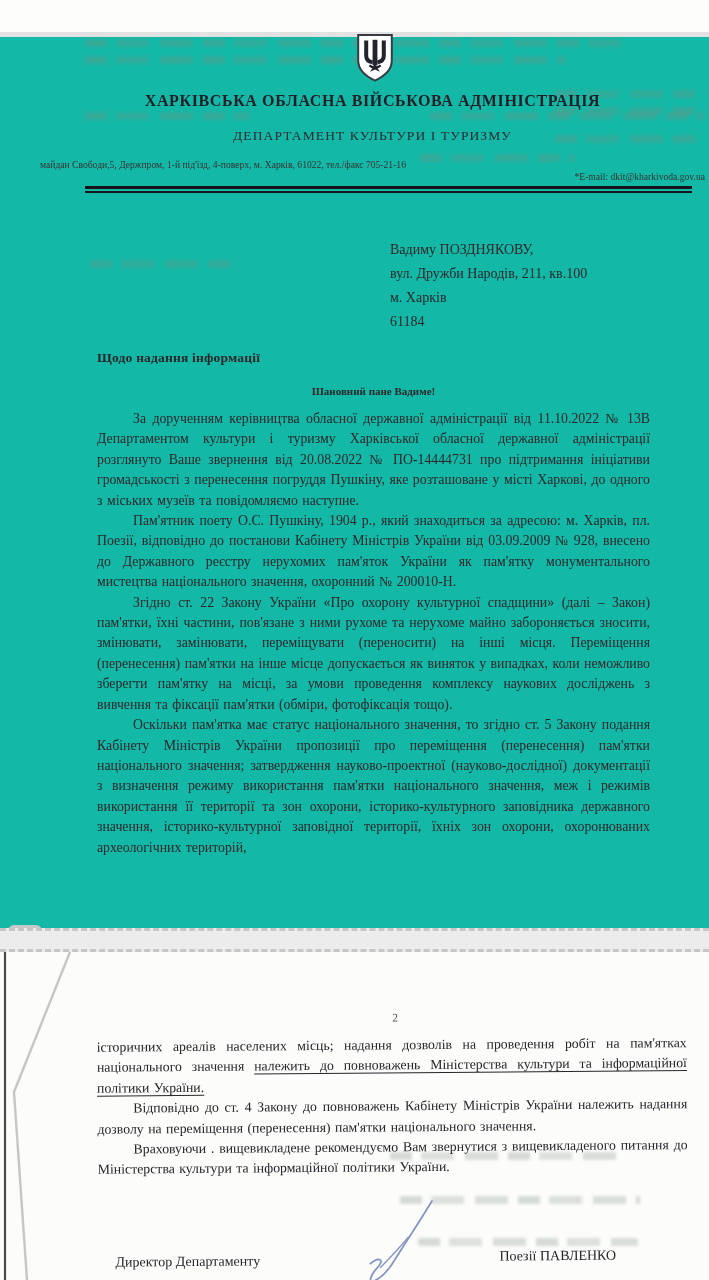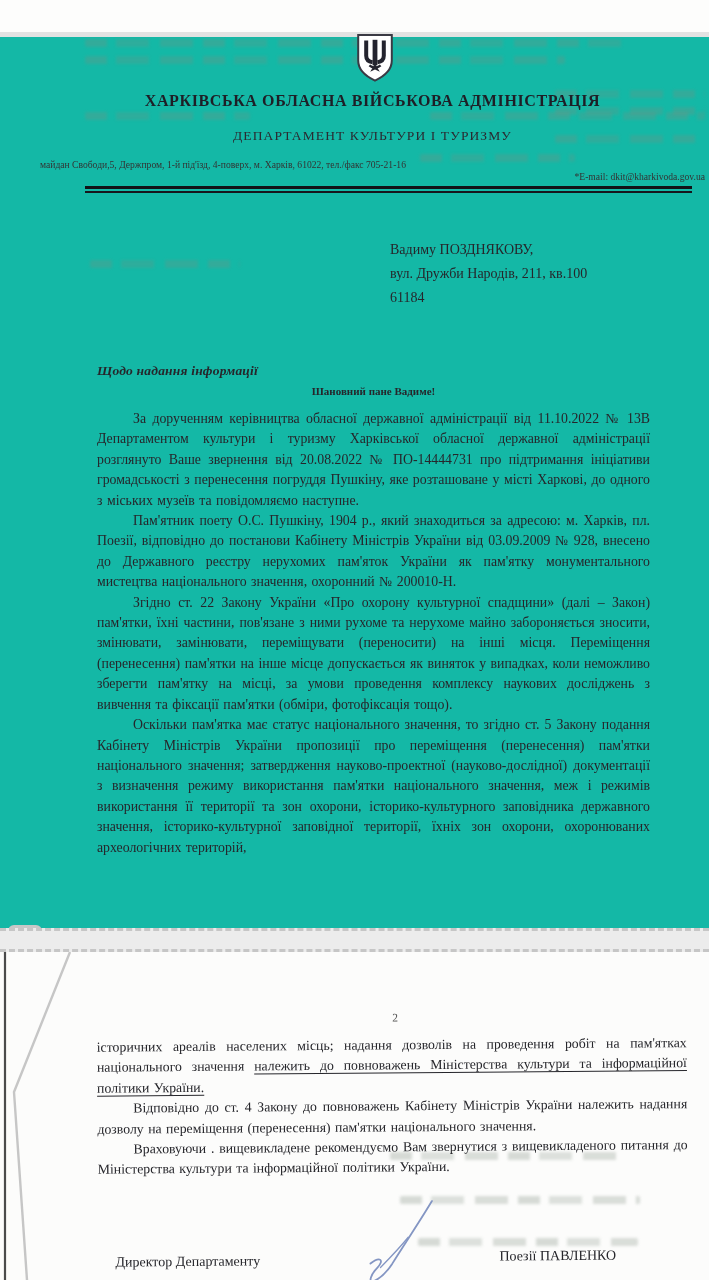--- a/index.html
+++ b/index.html
@@ -48,22 +48,22 @@
   .ref-left { position:absolute; left:0; top:0; }
   .ref-right { position:absolute; left:290px; top:0; }
   .u { text-decoration:underline; text-underline-offset:3px; }
   .hand {
     font-family:"DejaVu Serif", serif; font-style:italic; font-weight:bold;
     letter-spacing:1.5px; color:#20202a;
   }
 
   .recipient { position:absolute; left:390px; top:206px; font-size:14px; line-height:24px; }
   .subject {
-    position:absolute; left:97px; top:331px; font-size:13.5px;
-    font-weight:bold; font-style:italic; letter-spacing:.2px;
+    position:absolute; left:97px; top:318px; font-size:13.5px;
+    font-weight:bold; letter-spacing:.2px;
   }
   .salutation { position:absolute; left:97px; top:353px; width:553px; text-align:center; font-size:11px;font-weight:bold; }
 
   .body1 { position:absolute; left:97px; top:377px; width:553px; }
   .para {
     font-size:13.8px; line-height:20.4px; text-align:justify;
     text-indent:36px; color:#26262b; word-spacing:1px;
   }
   .para + .para { margin-top:0; }
 
@@ -138,20 +138,21 @@
     <div class="org">ХАРКІВСЬКА ОБЛАСНА ВІЙСЬКОВА АДМІНІСТРАЦІЯ</div>
     <div class="dept">ДЕПАРТАМЕНТ КУЛЬТУРИ І ТУРИЗМУ</div>
     <div class="addr">майдан Свободи,5, Держпром, 1-й під'їзд, 4-поверх, м. Харків, 61022, тел./факс 705-21-16</div>
     <div class="email">*E-mail: dkit@kharkivoda.gov.ua</div>
     <div class="rule"></div>
 
 
     <div class="recipient">
       <div>Вадиму ПОЗДНЯКОВУ,</div>
       <div>вул. Дружби Народів, 211, кв.100</div>
+      <div>м. Харків</div>
       <div>61184</div>
     </div>
 
     <div class="subject">Щодо надання інформації</div>
     <div class="salutation">Шановний пане Вадиме!</div>
 
     <div class="body1">
       <p class="para">За дорученням керівництва обласної державної адміністрації від 11.10.2022 № 13В Департаментом культури і туризму Харківської обласної державної адміністрації розглянуто Ваше звернення від 20.08.2022 № ПО-14444731 про підтримання ініціативи громадськості з перенесення погруддя Пушкіну, яке розташоване у місті Харкові, до одного з міських музеїв та повідомляємо наступне.</p>
       <p class="para">Пам'ятник поету О.С. Пушкіну, 1904 р., який знаходиться за адресою: м. Харків, пл. Поезії, відповідно до постанови Кабінету Міністрів України від 03.09.2009 № 928, внесено до Державного реєстру нерухомих пам'яток України як пам'ятку монументального мистецтва національного значення, охоронний № 200010-Н.</p>
       <p class="para">Згідно ст. 22 Закону України «Про охорону культурної спадщини» (далі – Закон) пам'ятки, їхні частини, пов'язане з ними рухоме та нерухоме майно забороняється зносити, змінювати, замінювати, переміщувати (переносити) на інші місця. Переміщення (перенесення) пам'ятки на інше місце допускається як виняток у випадках, коли неможливо зберегти пам'ятку на місці, за умови проведення комплексу наукових досліджень з вивчення та фіксації пам'ятки (обміри, фотофіксація тощо).</p>

